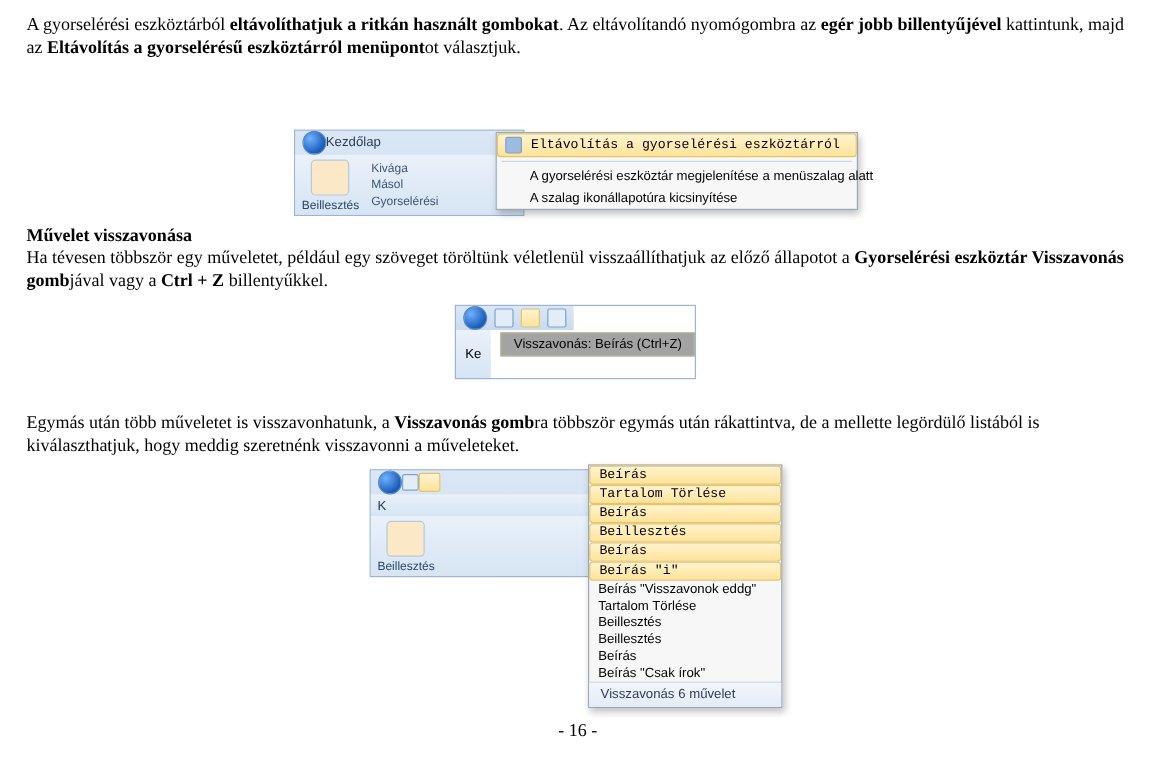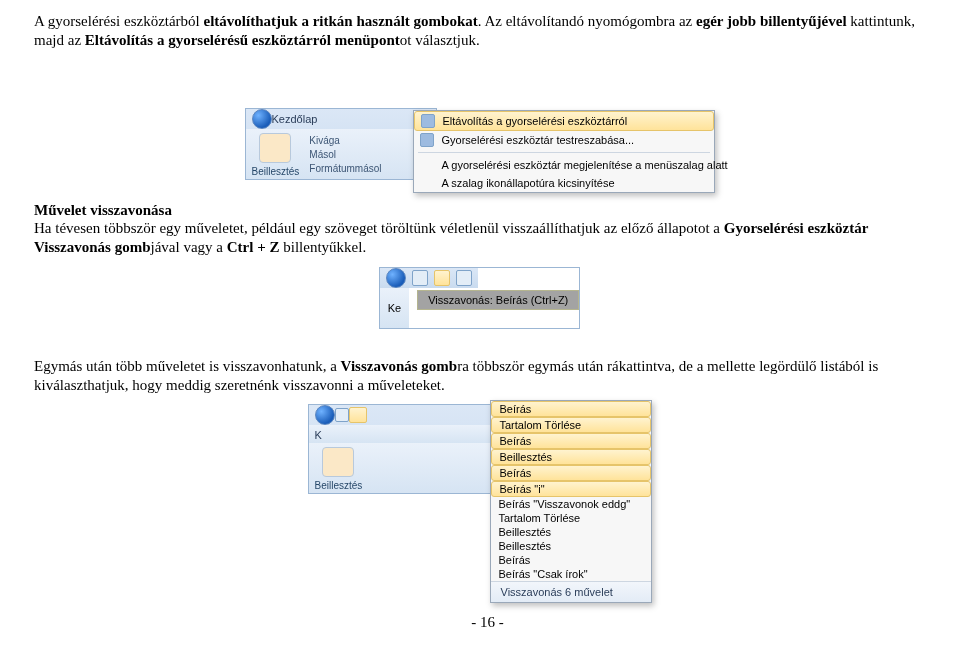--- a/index.html
+++ b/index.html
@@ -5,21 +5,21 @@
   body {
     font-family: "Times New Roman", Times, serif;
     font-size: 15px;
     color: #000;
     margin: 0;
     padding: 12px 18px;
     width: 959px;
     box-sizing: border-box;
     background: #fff;
   }
-  p { margin: 0 0 8px 16px; line-height: 1.25; }
+  p { margin: 0 0 8px 4px; line-height: 1.25; }
   .b { font-weight: bold; }
   .section-gap { height: 40px; }
   .page-num { text-align: center; margin-top: 10px; }
 
   
   .ctx-wrap {
     display: flex;
     justify-content: center;
     margin: 10px 0 8px 0;
   }
@@ -52,20 +52,21 @@
     background:#f7f7f7;
     border:1px solid #9aa8b9;
     font-family:"Segoe UI", Tahoma, sans-serif;
     font-size:11px;
     box-shadow:2px 3px 6px rgba(0,0,0,0.25);
   }
   .menu .hl {
     background: linear-gradient(#fff3cf,#ffe39a);
     border:1px solid #e6c46a;
     border-radius:3px;
+    font-family:Liberation Mono, monospace;
   }
   .menu .item {
     display:flex; align-items:center; padding:3px 10px 3px 28px;
     position:relative; white-space:nowrap;
   }
   .menu .item::before {
     content:""; position:absolute; left:6px; top:50%; width:12px; height:12px;
     transform:translateY(-50%); background:#9dbbe0; border:1px solid #7fa3c9;
     border-radius:2px; opacity:.0;
   }
@@ -139,30 +140,27 @@
         <span>Kezdőlap</span>
       </div>
       <div class="ribstrip">
         <div class="grp">
           <div class="ico"></div>
           <span class="glbl">Beillesztés</span>
         </div>
         <div class="grp" style="align-items:flex-start;text-align:center;">
           <span class="sm">Kivága</span>
           <span class="sm">Másol</span>
-          <span class="sm">Formátummásol</span>
+          <span class="sm">Gyorselérési</span>
         </div>
       </div>
     </div>
     <div class="menu menu1">
       <div class="item icn hl">
           <span>Eltávolítás a gyorselérési eszköztárról</span>
-        </div>
-      <div class="item icn">
-          <span>Gyorselérési eszköztár testreszabása...</span>
         </div>
       <div class="sep"></div>
       <div class="item">
           <span>A gyorselérési eszköztár megjelenítése a menüszalag alatt</span>
         </div>
       <div class="item">
           <span>A szalag ikonállapotúra kicsinyítése</span>
         </div>
     </div>
   </div>

